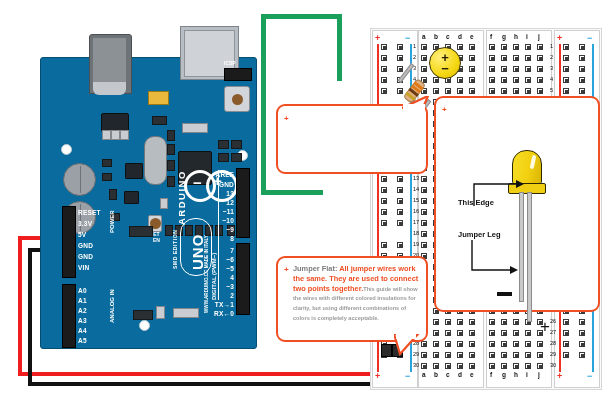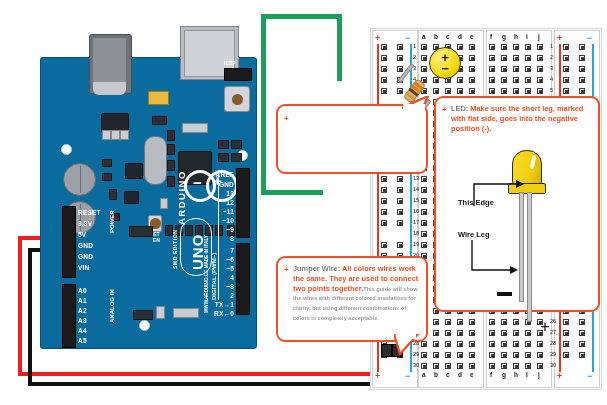--- a/index.html
+++ b/index.html
@@ -788,52 +788,49 @@
   <div class="callout" style="left:276px;top:104px;width:152px;height:70px;">
     <div class="co-plus" style="left:6px;top:8px;font-size:8px;">+</div>
   </div>
   <svg width="34" height="20" style="position:absolute;left:402px;top:96px;">
     <polygon points="0,12 26,0 20,14" fill="#fff" stroke="#f04e23" stroke-width="2.2"></polygon>
     <rect x="1" y="8" width="22" height="8" fill="#fff"></rect>
   </svg>
 
   <div class="callout" style="left:434px;top:96px;width:166px;height:216px;">
     <div class="co-plus" style="left:6px;top:7px;font-size:8px;">+</div>
-    <div class="co-txt" style="left:15px;top:6px;right:7px;font-size:7.4px;">
-      <span class="co-lead">LED:</span><span> Make sure the short leg, marked with flat side, goes into the negative position (-).</span>
-    </div>
 
     <div style="position:absolute;left:0;top:40px;right:0;bottom:0;"></div>
   </div>
 
   <div class="ld-bulb"></div>
   <div class="ld-gloss"></div>
   <div class="ld-flange"></div>
   <div class="ld-leg" style="left:519px;top:192px;height:108px;"></div>
   <div class="ld-leg" style="left:527px;top:192px;height:128px;"></div>
 
   <div class="ld-lbl" style="left:458px;top:198px;">This Edge</div>
   <svg width="52" height="30" style="position:absolute;left:472px;top:178px;">
     <path d="M2,28 L2,6 L44,6" stroke="#111" stroke-width="1.4" fill="none"></path>
     <polygon points="44,2 52,6 44,10" fill="#111"></polygon>
   </svg>
 
-  <div class="ld-lbl" style="left:458px;top:230px;">Wire Leg</div>
+  <div class="ld-lbl" style="left:458px;top:230px;">Jumper Leg</div>
   <svg width="48" height="38" style="position:absolute;left:470px;top:240px;">
     <path d="M2,0 L2,30 L40,30" stroke="#111" stroke-width="1.4" fill="none"></path>
     <polygon points="40,26 48,30 40,34" fill="#111"></polygon>
   </svg>
 
   <div class="ld-minus"></div>
   <div class="ld-plus">+</div>
 
   <div class="callout" style="left:276px;top:256px;width:152px;height:86px;">
     <div class="co-plus" style="left:6px;top:7px;font-size:8px;">+</div>
     <div class="co-txt" style="left:15px;top:6px;right:7px;font-size:7.4px;">
-      <span class="co-lead">Jumper Wire:</span><span> All colors wires work the same. They are used to connect two points together.</span><span class="co-sub" style="font-size:5.6px;">This guide will show the wires with different colored insulations for clarity, but using different combinations of colors is completely acceptable.</span>
+      <span class="co-lead">Jumper Flat:</span><span> All jumper wires work the same. They are used to connect two points together.</span><span class="co-sub" style="font-size:5.6px;">This guide will show the wires with different colored insulations for clarity, but using different combinations of colors is completely acceptable.</span>
     </div>
   </div>
   <svg width="26" height="22" style="position:absolute;left:394px;top:334px;">
     <polygon points="0,0 24,0 6,20" fill="#fff" stroke="#f04e23" stroke-width="2.2"></polygon>
     <rect x="2" y="0" width="20" height="5" fill="#fff"></rect>
   </svg>
 
 </div>
 
 </body></html>

